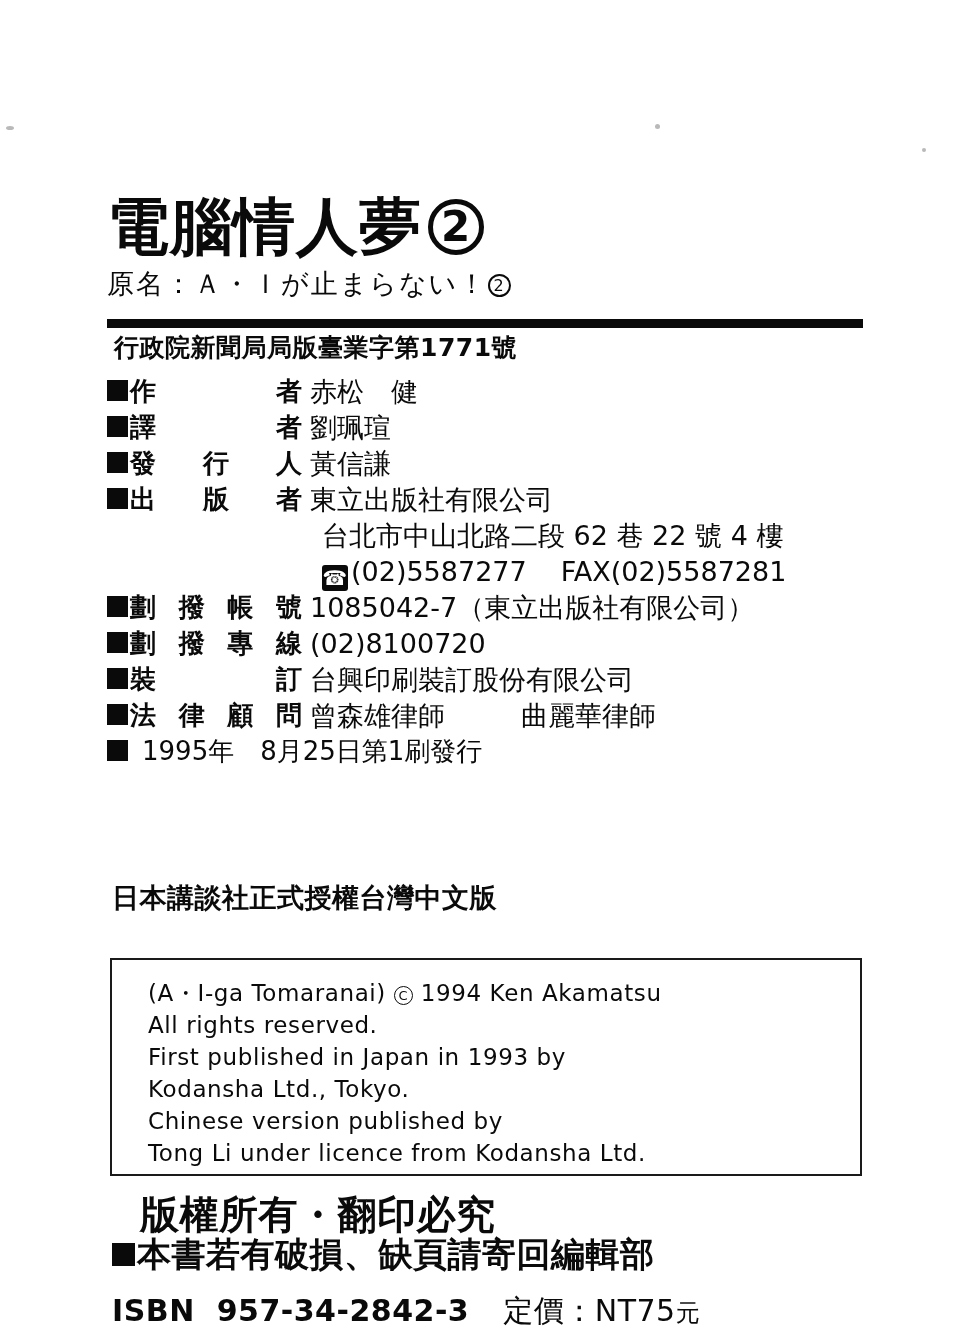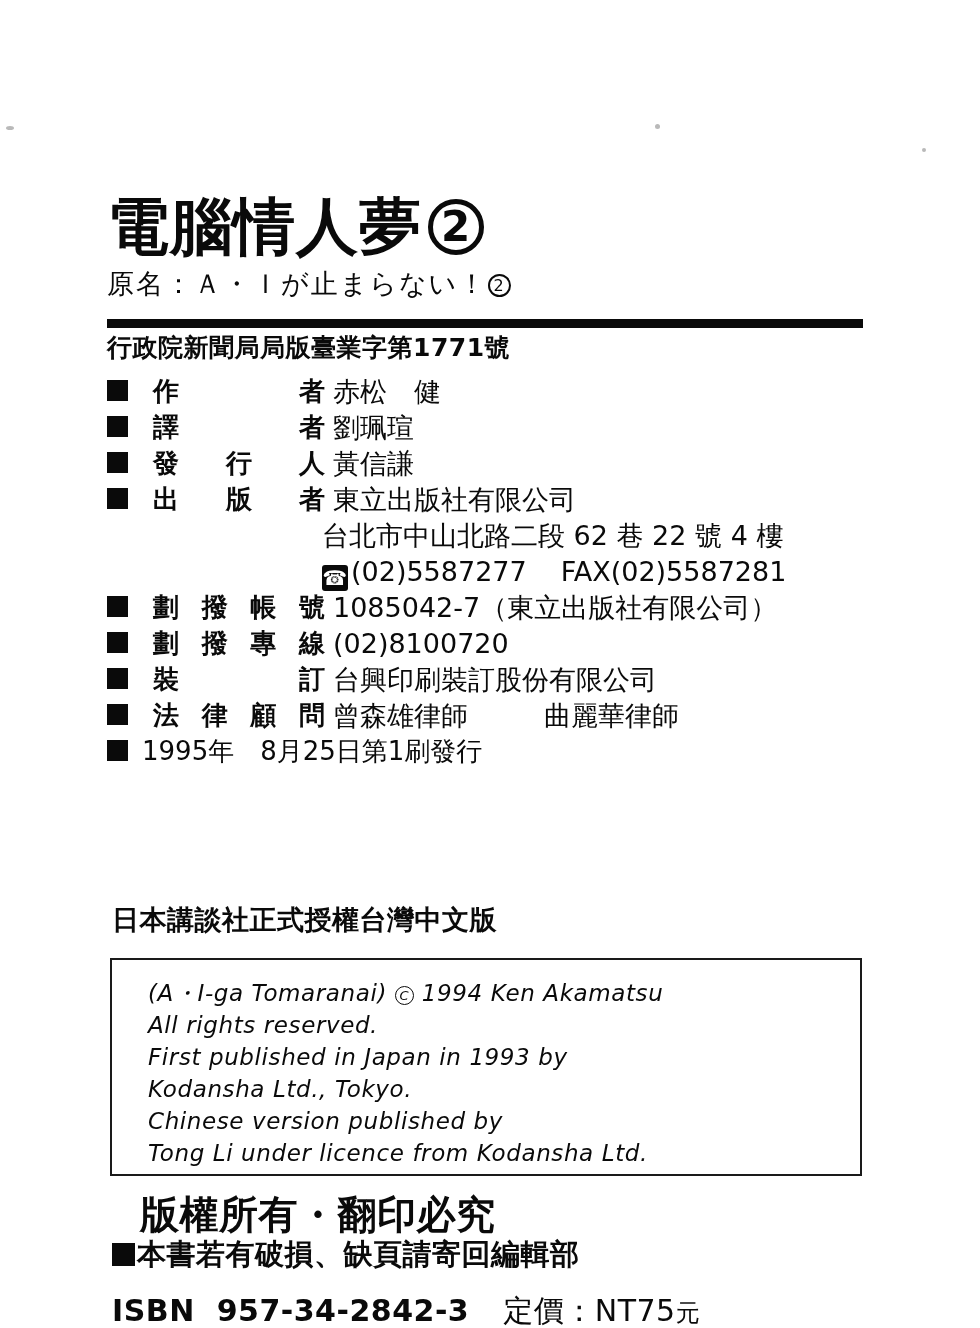--- a/index.html
+++ b/index.html
@@ -87,21 +87,21 @@
     position: absolute;
     left: 107px;
     top: 319px;
     width: 756px;
     height: 9px;
     background: #0a0a0a;
   }
 
   .gov-line {
     position: absolute;
-    left: 107px;
+    left: 114px;
     top: 331px;
     font-size: 25px;
     font-weight: 700;
     letter-spacing: 0.5px;
     white-space: nowrap;
   }
 
   
   .imprint {
     position: absolute;
@@ -117,21 +117,21 @@
   .bullet {
     width: 21px;
     height: 21px;
     background: #0a0a0a;
     flex: 0 0 21px;
     margin-top: 5px;
   }
   .label {
     width: 180px;
     flex: 0 0 180px;
-    margin-left: 25px;
+    margin-left: 2px;
     font-size: 26px;
     font-weight: 700;
     line-height: 32px;
     text-align: justify;
     text-align-last: justify;
     white-space: nowrap;
     padding-right: 8px;
     box-sizing: border-box;
   }
   .value {
@@ -166,21 +166,21 @@
     line-height: 1;
     vertical-align: -4px;
     margin-right: 3px;
   }
   .fax-gap { display: inline-block; width: 34px; }
 
   
   .kodansha-line {
     position: absolute;
     left: 112px;
-    top: 902px;
+    top: 880px;
     font-size: 27px;
     font-weight: 700;
     letter-spacing: 0.5px;
     white-space: nowrap;
   }
 
   
   .eng-box {
     position: absolute;
     left: 110px;
@@ -194,21 +194,20 @@
     list-style: none;
     margin: 0;
     padding: 17px 0 0 36px;
   }
   .eng-box li {
     font-family: "DejaVu Sans", "Liberation Sans", sans-serif;
     font-size: 23px;
     line-height: 32px;
     letter-spacing: 0.6px;
     white-space: nowrap;
-    font-style: italic;
   }
   .circ-c {
     display: inline-flex;
     align-items: center;
     justify-content: center;
     width: 19px;
     height: 19px;
     border: 1.5px solid #0a0a0a;
     border-radius: 50%;
     font-size: 13px;
@@ -226,21 +225,21 @@
   }
   .footer .f1 {
     font-size: 39px;
     font-weight: 700;
     letter-spacing: 0.5px;
     line-height: 38px;
     white-space: nowrap;
     margin-left: 28px;
   }
   .footer .f2 {
-    font-size: 29px;
+    font-size: 34px;
     font-weight: 700;
     letter-spacing: 0.5px;
     line-height: 40px;
     white-space: nowrap;
     display: flex;
     align-items: center;
   }
   .footer .f2 .sq {
     width: 23px;
     height: 23px;

